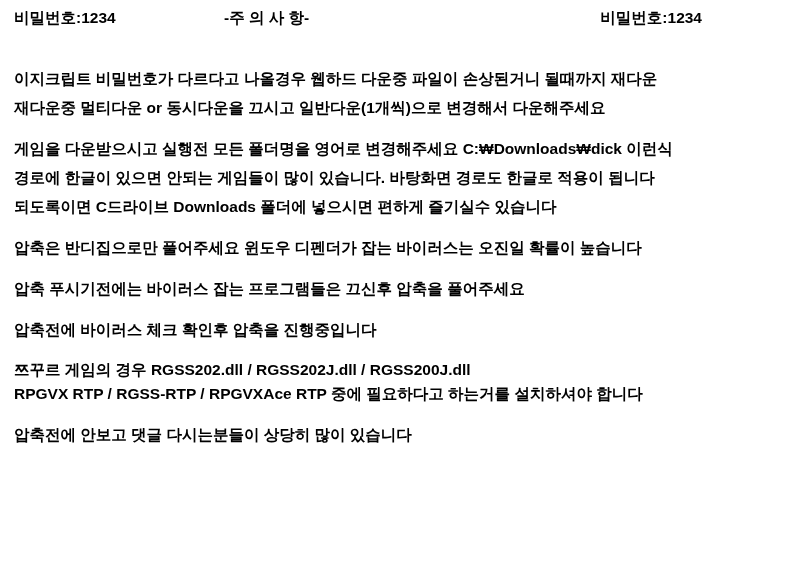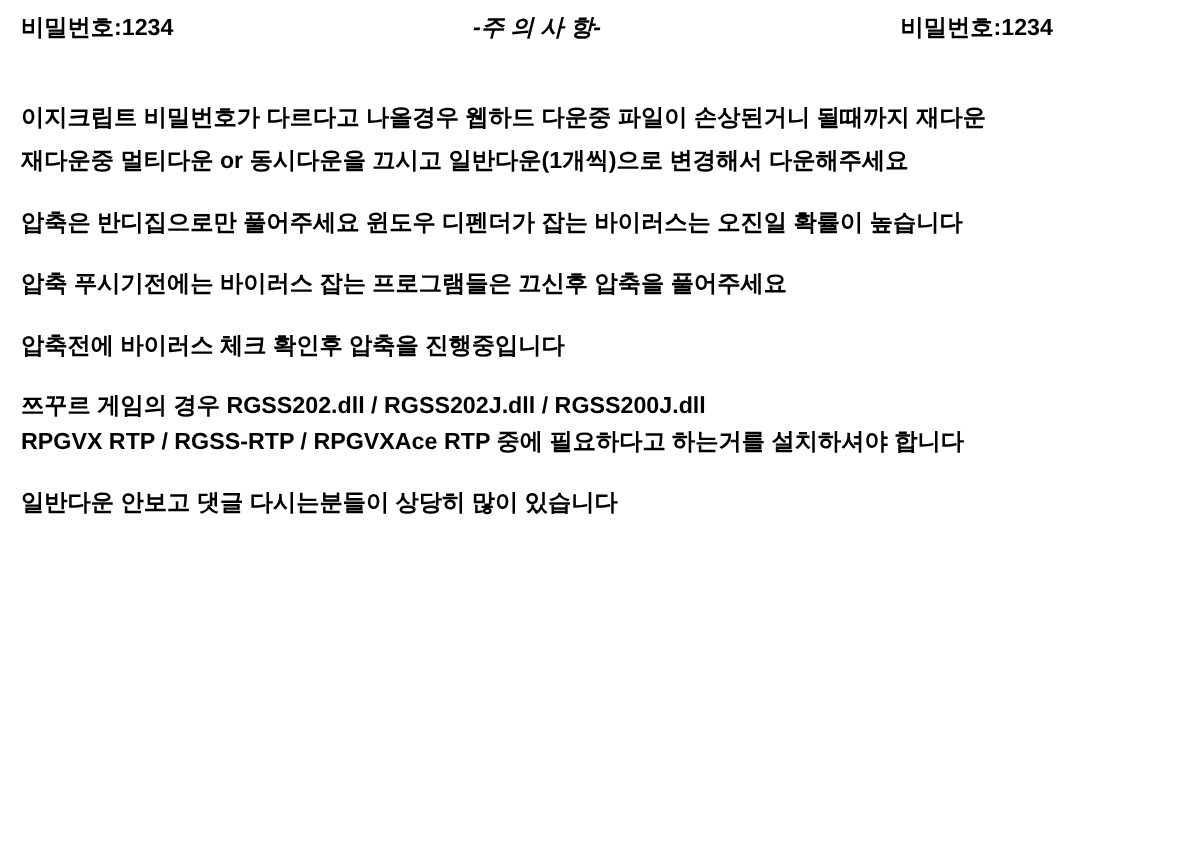--- a/index.html
+++ b/index.html
@@ -32,23 +32,22 @@
     height: 26px;
     margin-bottom: 12px;
   }
   .header .pw-left {
     width: 210px;
     text-align: left;
     white-space: nowrap;
   }
   .header .title {
     flex: 1;
-    text-align: center;
+    text-align: left;
     white-space: nowrap;
-    font-style: italic;
   }
   .header .pw-right {
     width: 210px;
     text-align: right;
     white-space: nowrap;
     padding-right: 8px;
   }
   
   .body-block {
     font-size: 15.5px;
@@ -84,36 +83,43 @@
   </div>
 
   <div class="body-block">
 
     <div class="para">
       <div class="line">이지크립트 비밀번호가 다르다고 나올경우 웹하드 다운중 파일이 손상된거니 될때까지 재다운</div>
       <div class="spacer-sm"></div>
       <div class="line">재다운중 멀티다운 or 동시다운을 끄시고 일반다운(1개씩)으로 변경해서 다운해주세요</div>
     </div>
 
+    <div class="para">
+      <div class="line">게임을 다운받으시고 실행전 모든 폴더명을 영어로 변경해주세요 C:₩Downloads₩dick 이런식</div>
+      <div class="spacer-sm"></div>
+      <div class="line">경로에 한글이 있으면 안되는 게임들이 많이 있습니다. 바탕화면 경로도 한글로 적용이 됩니다</div>
+      <div class="spacer-sm"></div>
+      <div class="line">되도록이면 C드라이브 Downloads 폴더에 넣으시면 편하게 즐기실수 있습니다</div>
+    </div>
 
     <div class="para">
       <div class="line">압축은 반디집으로만 풀어주세요 윈도우 디펜더가 잡는 바이러스는 오진일 확률이 높습니다</div>
     </div>
 
     <div class="para">
       <div class="line">압축 푸시기전에는 바이러스 잡는 프로그램들은 끄신후 압축을 풀어주세요</div>
     </div>
 
     <div class="para">
       <div class="line">압축전에 바이러스 체크 확인후 압축을 진행중입니다</div>
     </div>
 
     <div class="para tight">
       <div class="line">쯔꾸르 게임의 경우 RGSS202.dll / RGSS202J.dll / RGSS200J.dll</div>
       <div class="line">RPGVX RTP /  RGSS-RTP  / RPGVXAce RTP 중에 필요하다고 하는거를 설치하셔야 합니다</div>
     </div>
 
     <div class="para">
-      <div class="line">일반다운 안보고 댓글 다시는분들이 상당히 많이 있습니다</div>
+      <div class="line">압축전에 안보고 댓글 다시는분들이 상당히 많이 있습니다</div>
     </div>
 
   </div>
 </div>
 
 </body></html>

